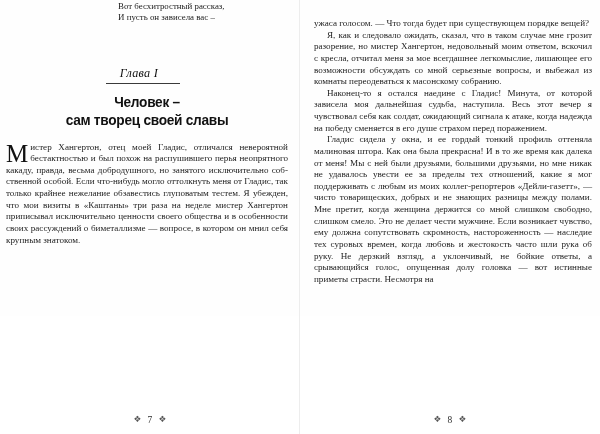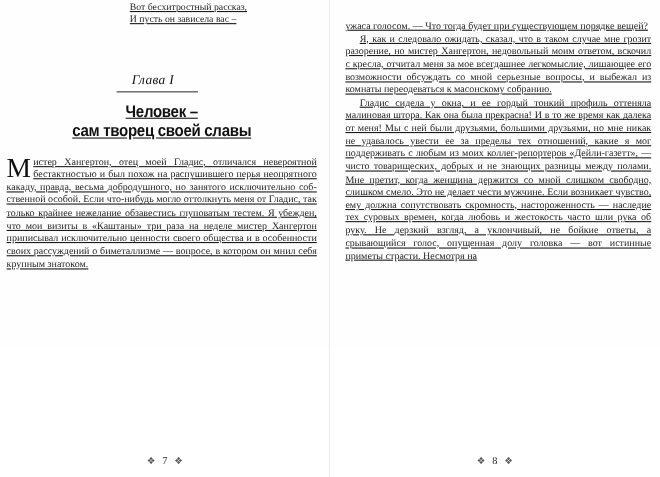--- a/index.html
+++ b/index.html
@@ -15,21 +15,20 @@
     color: #1a1a1a;
     -webkit-font-smoothing: antialiased;
   }
 
   .spread {
     position: relative;
     width: 600px;
     height: 316px;
     display: flex;
     background: #fefefe;
-    text-decoration: underline;
   }
 
   .gutter {
     position: absolute;
     left: 299px;
     top: 0;
     width: 1px;
     height: 434px;
     background: #ededed;
   }
@@ -175,20 +174,21 @@
     <div class="folio folio-left-page">
       <span class="orn left">❖</span><span class="folio-num">7</span><span class="orn right">❖</span>
     </div>
   </div>
 
   <div class="page page-right">
 
     <div class="text-col" style="padding-top:2px;">
       <p class="para noindent">ужаса голосом. — Что тогда будет при существующем порядке вещей?</p>
       <p class="para">Я, как и следовало ожидать, сказал, что в таком слу­чае мне грозит разорение, но мистер Хангертон, не­довольный моим ответом, вскочил с кресла, отчитал меня за мое всегдашнее легкомыслие, лишающее его возможности обсуждать со мной серьезные вопросы, и выбежал из комнаты переодеваться к масонскому собранию.</p>
+      <p class="para">Наконец-то я остался наедине с Гладис! Минута, от которой зависела моя дальнейшая судьба, наступила. Весь этот вечер я чувствовал себя как солдат, ожидаю­щий сигнала к атаке, когда надежда на победу сменя­ется в его душе страхом перед поражением.</p>
       <p class="para">Гладис сидела у окна, и ее гордый тонкий профиль оттеняла малиновая штора. Как она была прекрасна! И в то же время как далека от меня! Мы с ней были друзьями, большими друзьями, но мне никак не уда­валось увести ее за пределы тех отношений, какие я мог поддерживать с любым из моих коллег-репор­теров «Дейли-газетт», — чисто товарищеских, добрых и не знающих разницы между полами. Мне претит, когда женщина держится со мной слишком свободно, слишком смело. Это не делает чести мужчине. Если возникает чувство, ему должна сопутствовать скром­ность, настороженность — наследие тех суровых времен, когда любовь и жестокость часто шли рука об руку. Не дерзкий взгляд, а уклончивый, не бойкие ответы, а срывающийся голос, опущенная долу голов­ка — вот истинные приметы страсти. Несмотря на</p>
     </div>
 
     <div class="folio folio-right-page">
       <span class="orn left">❖</span><span class="folio-num">8</span><span class="orn right">❖</span>
     </div>
   </div>
 
 </div>
 

